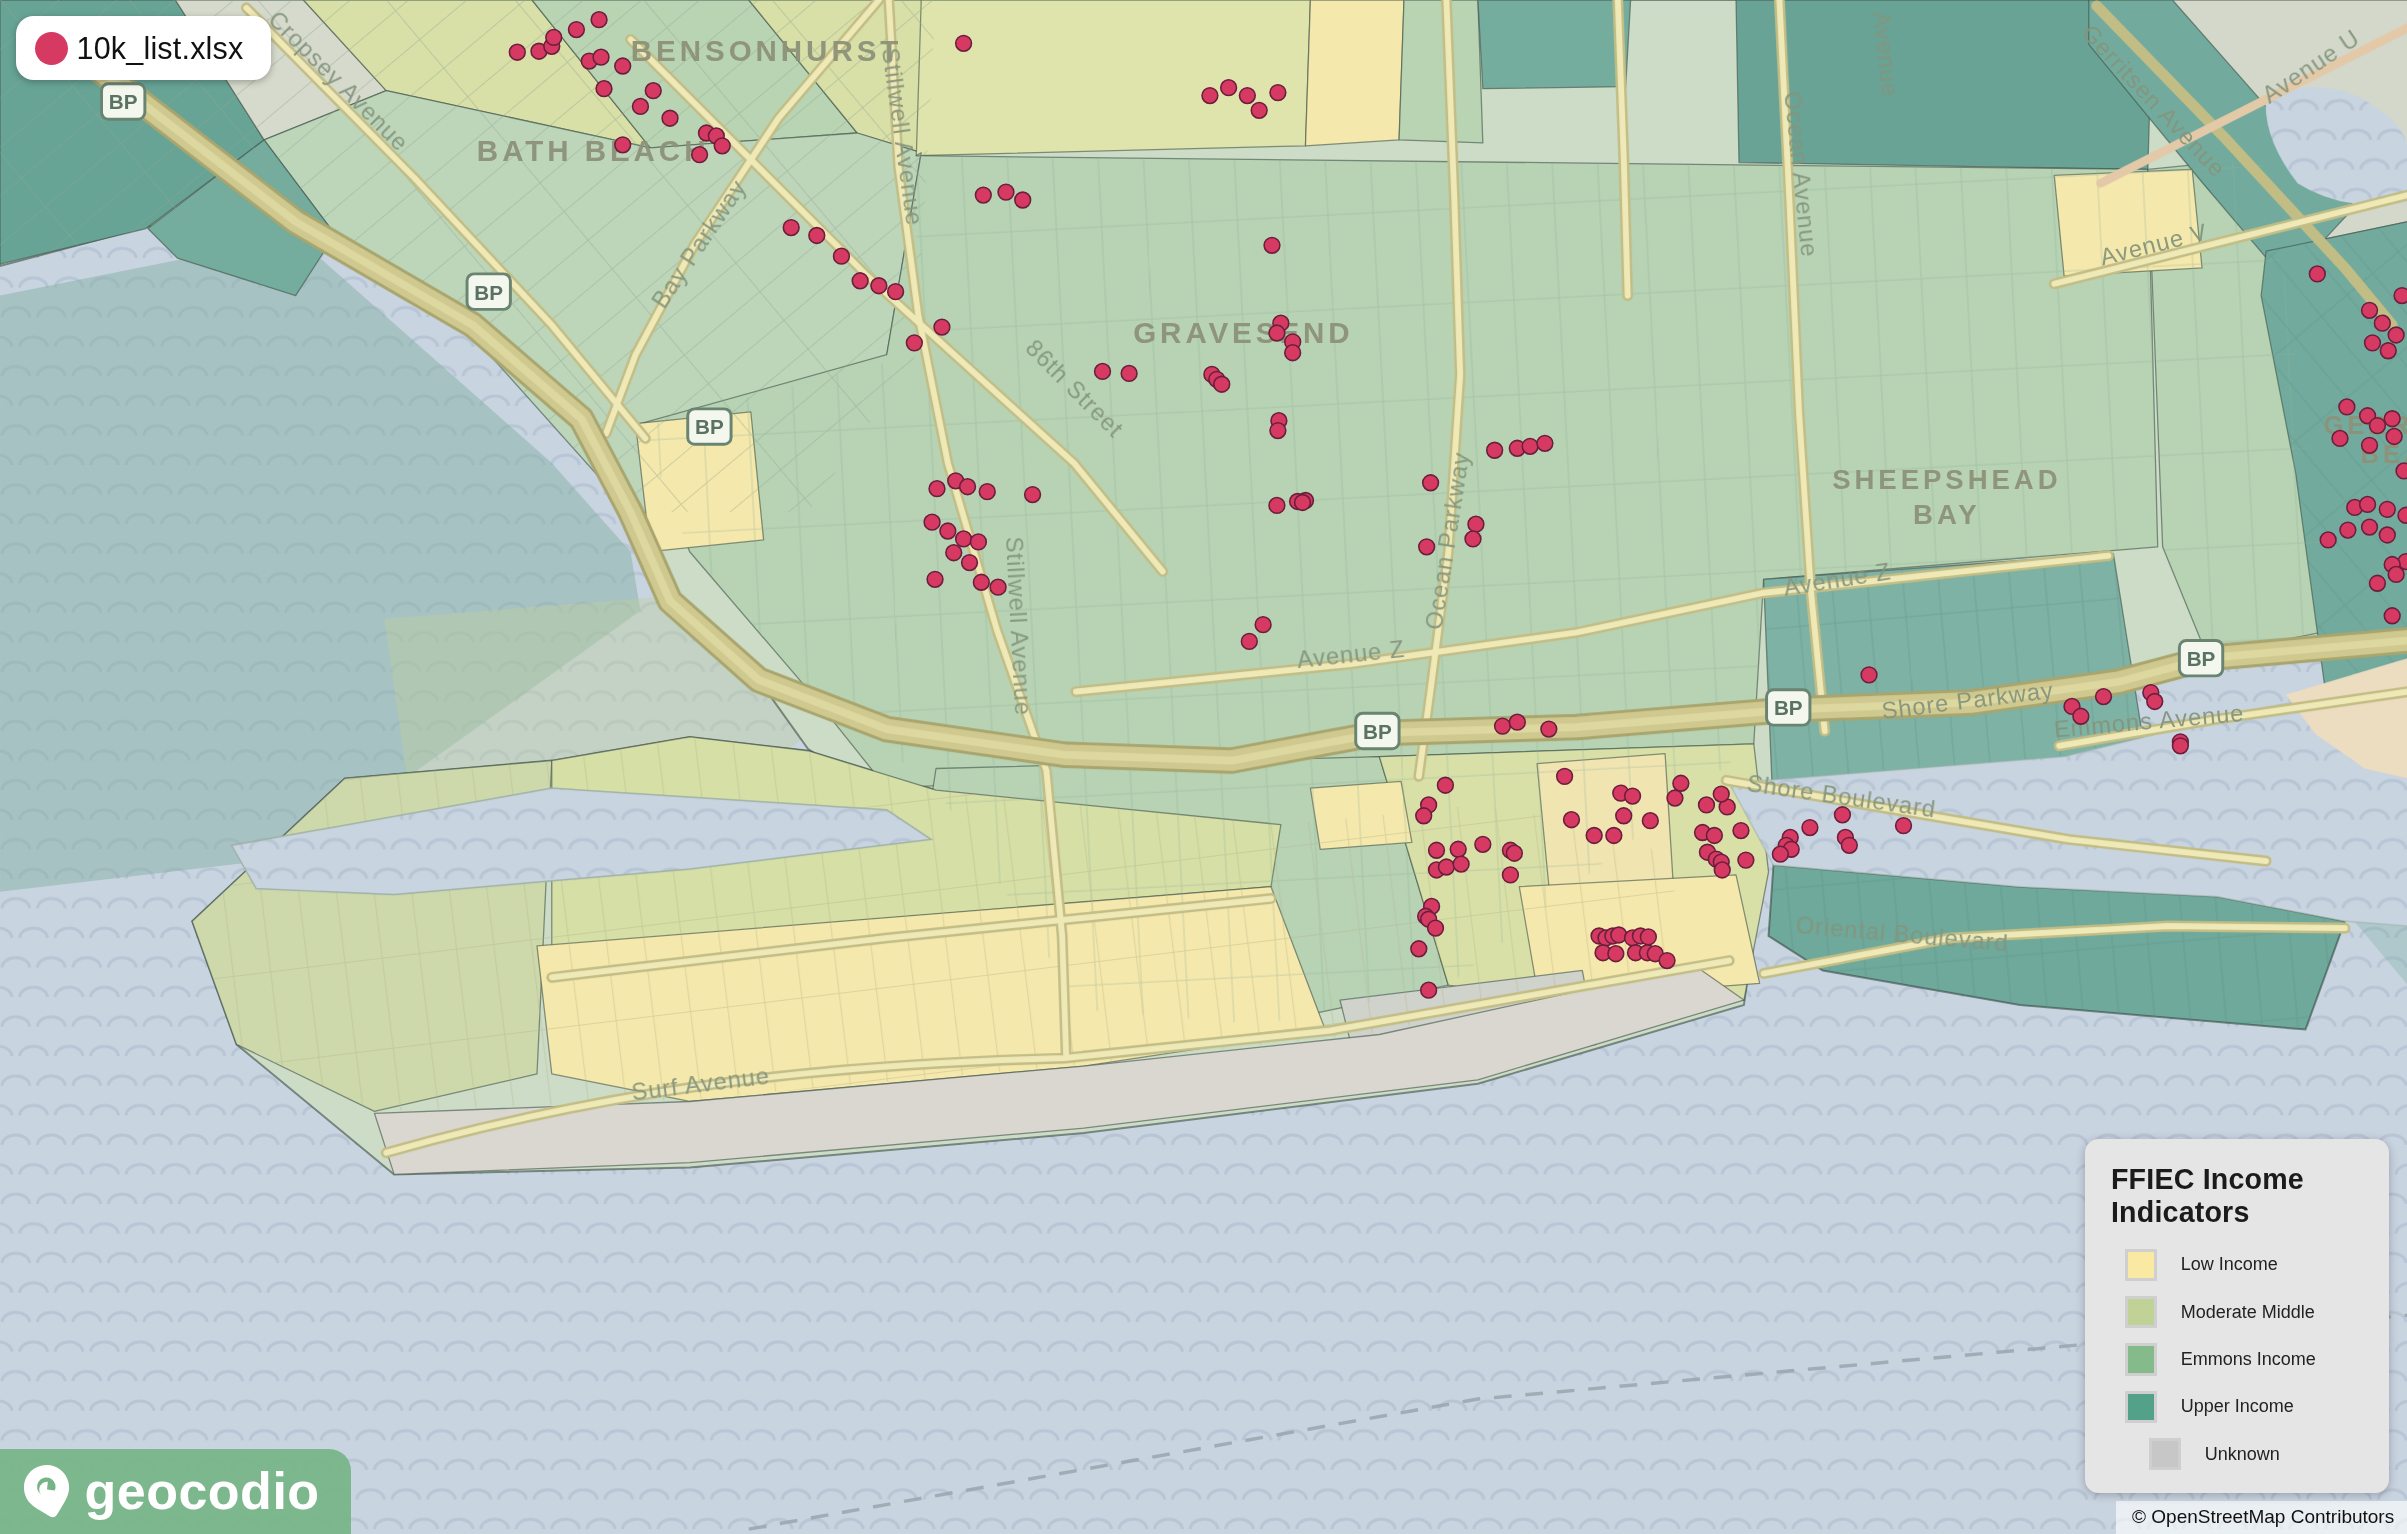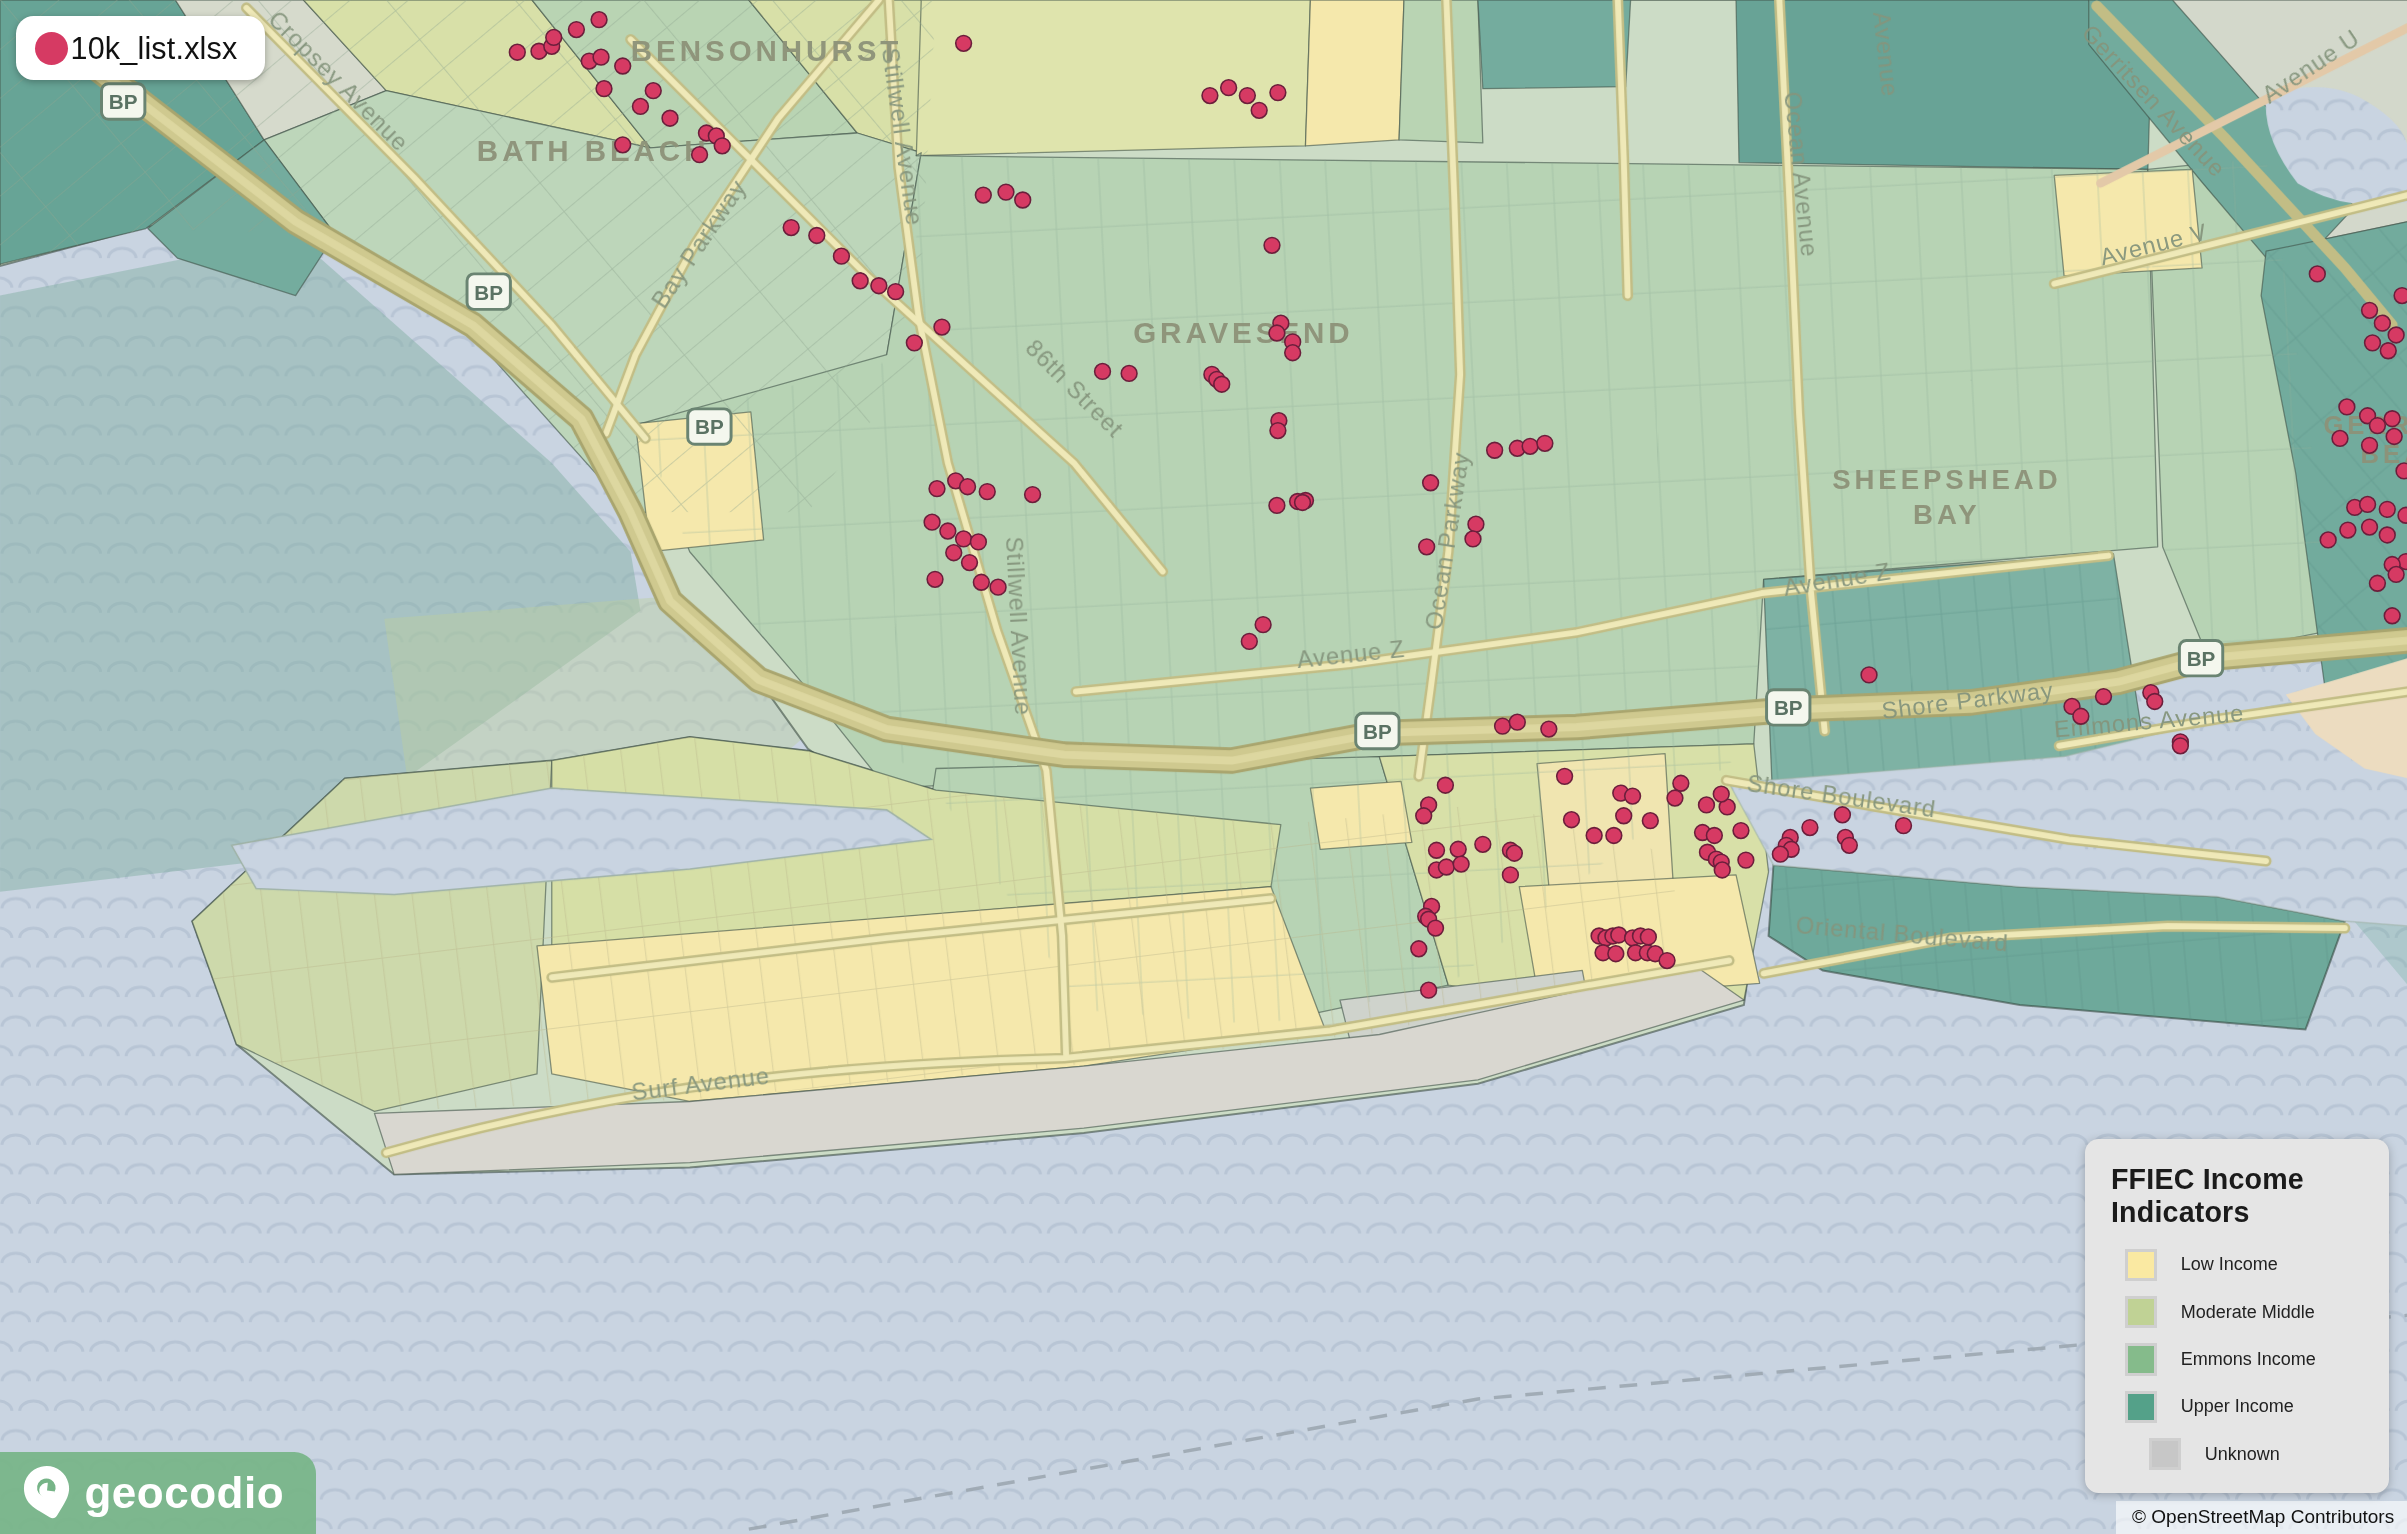--- a/index.html
+++ b/index.html
@@ -2,21 +2,21 @@
 <html><head>
 <meta charset="utf-8">
 <style>
   html,body{margin:0;padding:0;}
   body{width:2408px;height:1535px;overflow:hidden;position:relative;
        font-family:"Liberation Sans",sans-serif;background:#c9d4e1;}
   #stage{position:absolute;inset:0;}
   svg text{user-select:none;}
 
   
-  .file-badge{position:absolute;left:15.8px;top:15.8px;display:flex;align-items:center;gap:2px;
+  .file-badge{position:absolute;left:15.8px;top:15.8px;display:flex;align-items:center;gap:8px;
     background:#ffffff;border-radius:17.7px;padding:14.8px 27.6px 14.8px 19.7px;
     box-shadow:0 2px 7.9px rgba(0,0,0,.28);z-index:30;cursor:pointer;}
   .file-badge .dot{width:33px;height:33px;border-radius:50%;background:#d63a63;}
   .file-badge .lbl{font-size:30.5px;color:#111;letter-spacing:0.2px;}
 
   
   .legend{position:absolute;right:18.7px;bottom:42px;width:304px;background:#e5e5e5;
     border-radius:13.8px;box-shadow:0 2px 9.9px rgba(0,0,0,.25);padding:23.6px 25.6px 19.7px 25.6px;
     box-sizing:border-box;z-index:30;}
   .legend h3{margin:0 0 19.7px 0;font-size:28.6px;color:#1b1b1b;letter-spacing:0.2px;}
@@ -27,21 +27,21 @@
 
   
   .attribution{position:absolute;right:0;bottom:0;background:rgba(255,255,255,.62);
     font-size:19px;color:#111;padding:4.9px 13.8px 6.9px 15.8px;z-index:29;}
   .attribution a{color:#111;text-decoration:none;}
 
   
   .logo-plate{position:absolute;left:0;bottom:0;background:rgba(118,180,135,.92);
     border-radius:0 21.7px 0 0;padding:11.8px 31.5px 13.8px 21.7px;display:flex;align-items:center;
     gap:11.8px;z-index:30;cursor:pointer;}
-  .logo-plate .brand{color:#fff;font-size:44px;font-weight:bold;letter-spacing:0.5px;}
+  .logo-plate .brand{color:#fff;font-size:52px;font-weight:bold;letter-spacing:0.5px;}
 </style>
 </head>
 <body>
 
 <div id="stage">
 <svg id="mapsvg" width="2408" height="1535" viewBox="0 0 2444 1558">
   <defs>
     <pattern id="waves" width="72" height="60" patternUnits="userSpaceOnUse">
       <rect width="72" height="60" fill="#c9d4e1"></rect>
       <path d="M2,22 a14,10 0 0 1 28,0 M38,22 a14,10 0 0 1 28,0 M-16,52 a14,10 0 0 1 28,0 M20,52 a14,10 0 0 1 28,0 M56,52 a14,10 0 0 1 28,0" fill="none" stroke="#b8c5d5" stroke-width="3"></path>

